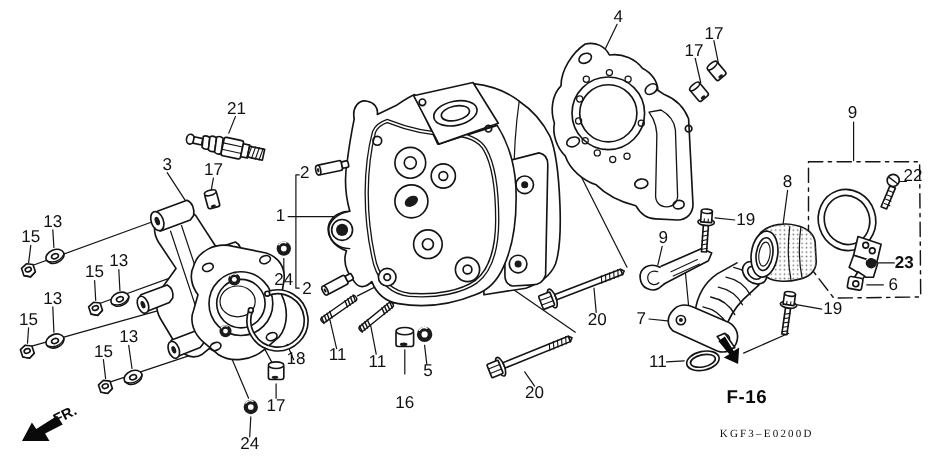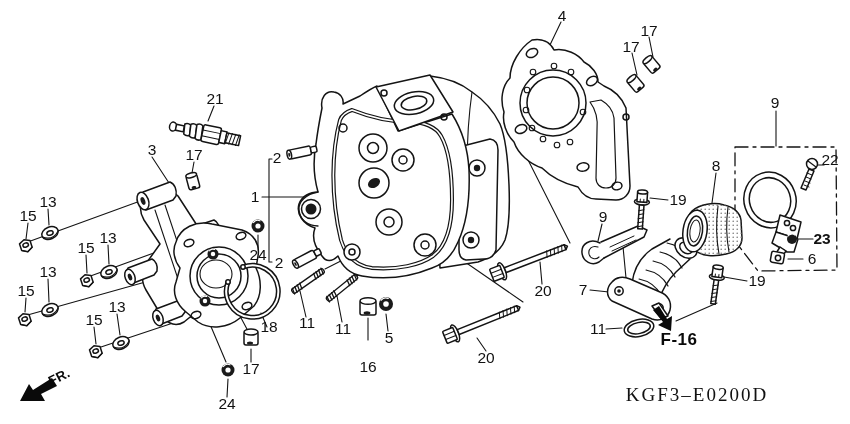--- a/index.html
+++ b/index.html
@@ -2,25 +2,25 @@
 <html><head>
 <meta charset="utf-8">
 <style>
   html,body{margin:0;padding:0;background:#fff;}
   #stage{position:relative;width:850px;height:424px;background:#fff;overflow:hidden;
          font-family:"Liberation Sans",sans-serif;color:#141414;}
   #art{position:absolute;left:0;top:0;}
   .callout{position:absolute;transform:translate(-50%,-50%);font-size:15.5px;line-height:1;
            font-weight:normal;color:#111;white-space:nowrap;letter-spacing:0px;}
   .ref-label{position:absolute;transform:translate(-50%,-50%);font-size:17px;font-weight:bold;
-             color:#0a0a0a;letter-spacing:0.5px;}
+             color:#0a0a0a;letter-spacing:0.5px;margin-top:21px;}
   .fr-label{position:absolute;transform:translate(-50%,-50%) rotate(-27deg);font-size:13.5px;
             font-weight:bold;color:#0a0a0a;}
   .diagram-code{position:absolute;transform:translate(-50%,-50%);font-family:"Liberation Serif",serif;
-                font-size:19px;letter-spacing:2px;color:#111;}
+                font-size:10px;letter-spacing:2px;color:#111;}
 </style>
 </head>
 <body>
 
 <div id="stage">
 
 <svg id="art" width="850" height="424" viewBox="0 0 850 424" fill="none" stroke="#141414" stroke-width="1.5" stroke-linecap="round" stroke-linejoin="round">
   <defs>
     <pattern id="stip" width="4" height="4" patternUnits="userSpaceOnUse">
       <circle cx="1.2" cy="1.2" r="0.8" fill="#777" stroke="none"></circle>

